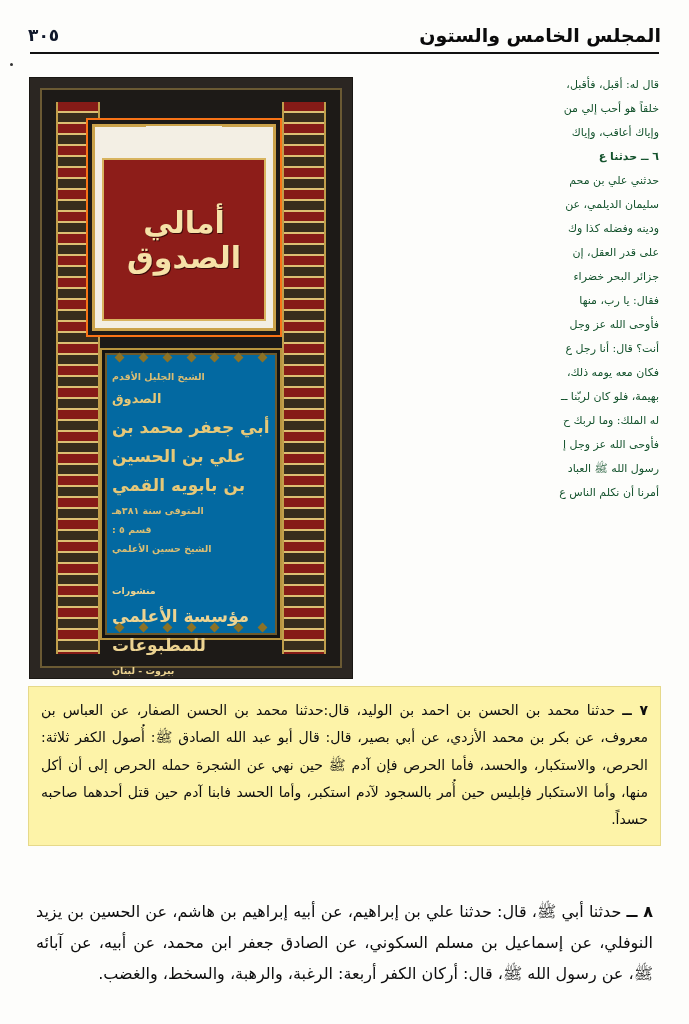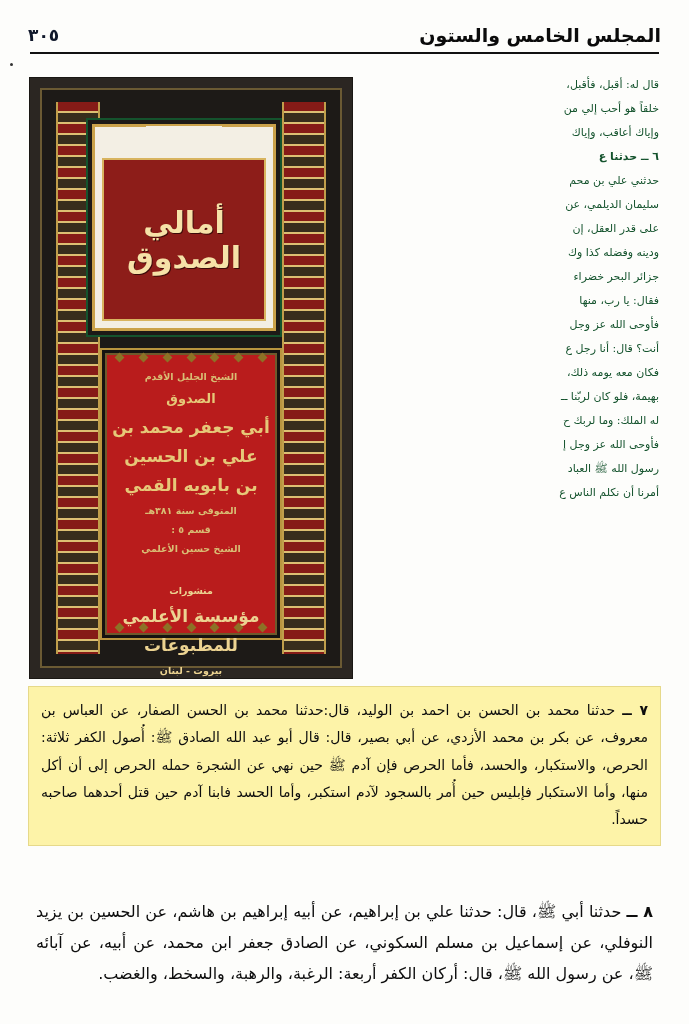--- a/index.html
+++ b/index.html
@@ -111,21 +111,21 @@
   }
 
   
   .cartouche {
     position: absolute;
     left: 44px;
     right: 58px;
     top: 28px;
     height: 215px;
     background: #f3efe4;
-    border: 2px solid #14532d;
+    border: 2px solid #f97316;
     box-shadow: inset 0 0 0 4px #1d1a17, inset 0 0 0 7px #caa24a;
   }
   .cartouche-inner {
     position: absolute;
     left: 14px; right: 14px; top: 38px; bottom: 14px;
     background: #8d1d19;
     border: 2px solid #d8b45f;
   }
   .cartouche-crown {
     position: absolute;
@@ -149,26 +149,26 @@
     letter-spacing: 1px;
   }
 
   
   .lower-panel {
     position: absolute;
     left: 58px;
     right: 58px;
     top: 258px;
     bottom: 26px;
-    background: #b91c1c;
+    background: #0369a1;
     border: 2px solid #b9953f;
     box-shadow: inset 0 0 0 3px #141210, inset 0 0 0 5px #6d5a2c;
     padding: 16px 10px;
     box-sizing: border-box;
-    text-align: center;
+    text-align: left;
     direction: rtl;
   }
   .lower-panel .ln {
     color: #e6c878;
     font-size: 17px;
     line-height: 1.7;
     margin: 3px 0;
     font-weight: 700;
   }
   .lower-panel .ln.big { font-size: 13px; }
@@ -304,22 +304,22 @@
     </div>
   </div>
 
   <div class="side-col">
     <p>قال له: أقبل، فأقبل،</p>
     <p>خلقاً هو أحب إلي من</p>
     <p>وإياك أعاقب، وإياك</p>
     <p class="hnum">٦ ــ حدثنا ع</p>
     <p>حدثني علي بن محم</p>
     <p>سليمان الديلمي، عن</p>
+    <p>ودينه وفضله كذا وك</p>
     <p>على قدر العقل، إن</p>
-    <p>ودينه وفضله كذا وك</p>
     <p>جزائر البحر خضراء</p>
     <p>فقال: يا رب، منها</p>
     <p>فأوحى الله عز وجل</p>
     <p>أنت؟ قال: أنا رجل ع</p>
     <p>فكان معه يومه ذلك،</p>
     <p>بهيمة، فلو كان لربّنا ــ</p>
     <p>له الملك: وما لربك ح</p>
     <p>فأوحى الله عز وجل إ</p>
     <p>رسول الله ﷺ العباد</p>
     <p>أمرنا أن نكلم الناس ع</p>

